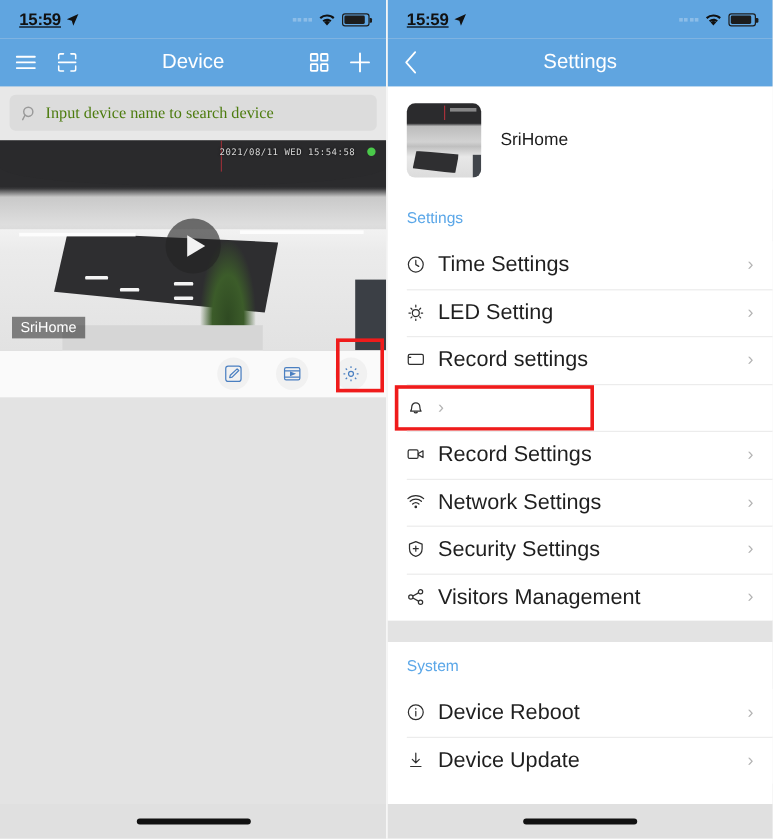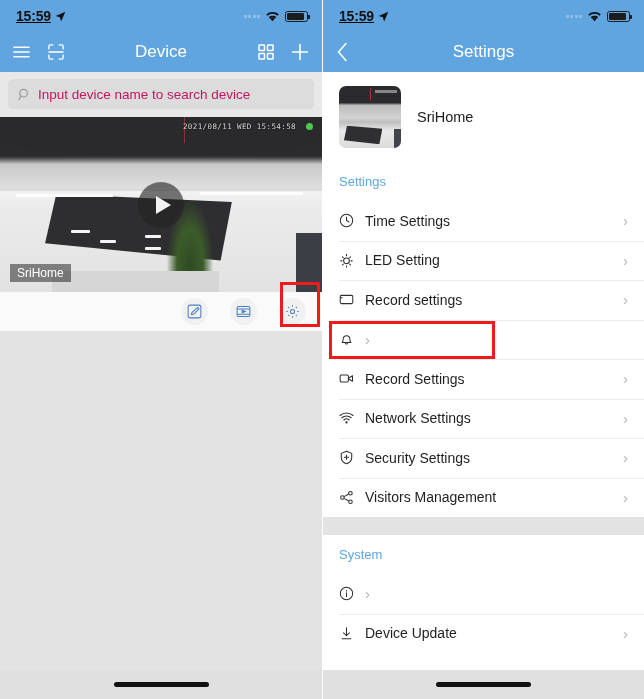--- a/index.html
+++ b/index.html
@@ -50,21 +50,21 @@
   .nav-left { display: flex; align-items: center; gap: 18px; z-index: 2; }
   .nav-right { margin-left: auto; display: flex; align-items: center; gap: 17px; z-index: 2; }
   .icon-btn { display: flex; align-items: center; justify-content: center; cursor: pointer; }
 
   
   .searchwrap { background: #e8e8e8; padding: 7px 8px 8px 8px; }
   .searchbox {
     background: #dcdcdc; border-radius: 5px; height: 30px;
     display: flex; align-items: center; gap: 7px; padding: 0 10px;
   }
-  .searchbox .ph { color: #be185d; font-size: 13.5px; }
+  .searchbox .ph { color: #4d7c0f; font-size: 13.5px; font-family: Liberation Serif, serif; }
 
   
   .devcard { background: #fafafa; }
   .preview { position: relative; height: 175px; overflow: hidden; background: #2a2a2a; }
   .pv-ceil {
     position: absolute; inset: 0;
     background:
       linear-gradient(180deg,#2b2b2d 0%,#2b2b2d 22%,#3a3a3c 23%,#c9c9c9 27%,#dedede 40%,#cfcfcf 54%,#b9b9b9 56%,#d9d9d9 60%,#efefef 70%,#e4e4e4 100%);
   }
   .pv-darkband {
@@ -143,21 +143,21 @@
   .listgap { height: 18px; background: #e3e3e3; }
 
   .row {
     height: 39.5px; background: #fff; display: flex; align-items: center;
     padding: 0 16px 0 16px; position: relative; cursor: pointer;
   }
   .row + .row::before {
     content: ""; position: absolute; left: 16px; right: 0; top: 0; height: 1px; background: #ececec;
   }
   .row .r-ico { width: 26px; display: flex; align-items: center; color: #2f2f2f; flex: 0 0 auto; }
-  .row .r-label { font-size: 14px; color: #1f1f1f; flex: 1; }
+  .row .r-label { font-size: 18px; color: #1f1f1f; flex: 1; }
   .chev { color: #b4b4b4; font-size: 15px; line-height: 1; }
   .hl-row { position: absolute; left: 6px; top: 1px; width: 166px; height: 38px; border: 3px solid #ef1b1b; }
 
   .homebar {
     position: absolute; left: 0; right: 0; bottom: 0; height: 29px; background: #e0e0e0;
     display: flex; align-items: center; justify-content: center;
   }
   .homebar i { width: 95px; height: 4.5px; background: #111; border-radius: 3px; display: block; }
   .leftfill { background: #e3e3e3; position: absolute; left:0; right:0; top: 367px; bottom: 29px; }
 </style>
@@ -475,20 +475,21 @@
 
       <div class="row">
         <span class="r-ico">
             <svg width="15" height="15" viewBox="0 0 16 16">
               <g fill="none" stroke="#2f2f2f" stroke-width="1.1" stroke-linecap="round">
                 <circle cx="8" cy="8" r="6.6"></circle>
                 <path d="M8 7.2v4.1M8 4.7v.5"></path>
               </g>
             </svg>
           </span>
+        <span class="r-label">Device Reboot</span>
         <span class="chev">›</span>
       </div>
 
       <div class="row">
         <span class="r-ico">
             <svg width="15" height="15" viewBox="0 0 16 16">
               <g fill="none" stroke="#2f2f2f" stroke-width="1.1" stroke-linecap="round" stroke-linejoin="round">
                 <path d="M8 1.8v8.4M4.9 7.3 8 10.4l3.1-3.1"></path>
                 <path d="M3.4 13.6h9.2"></path>
               </g>

